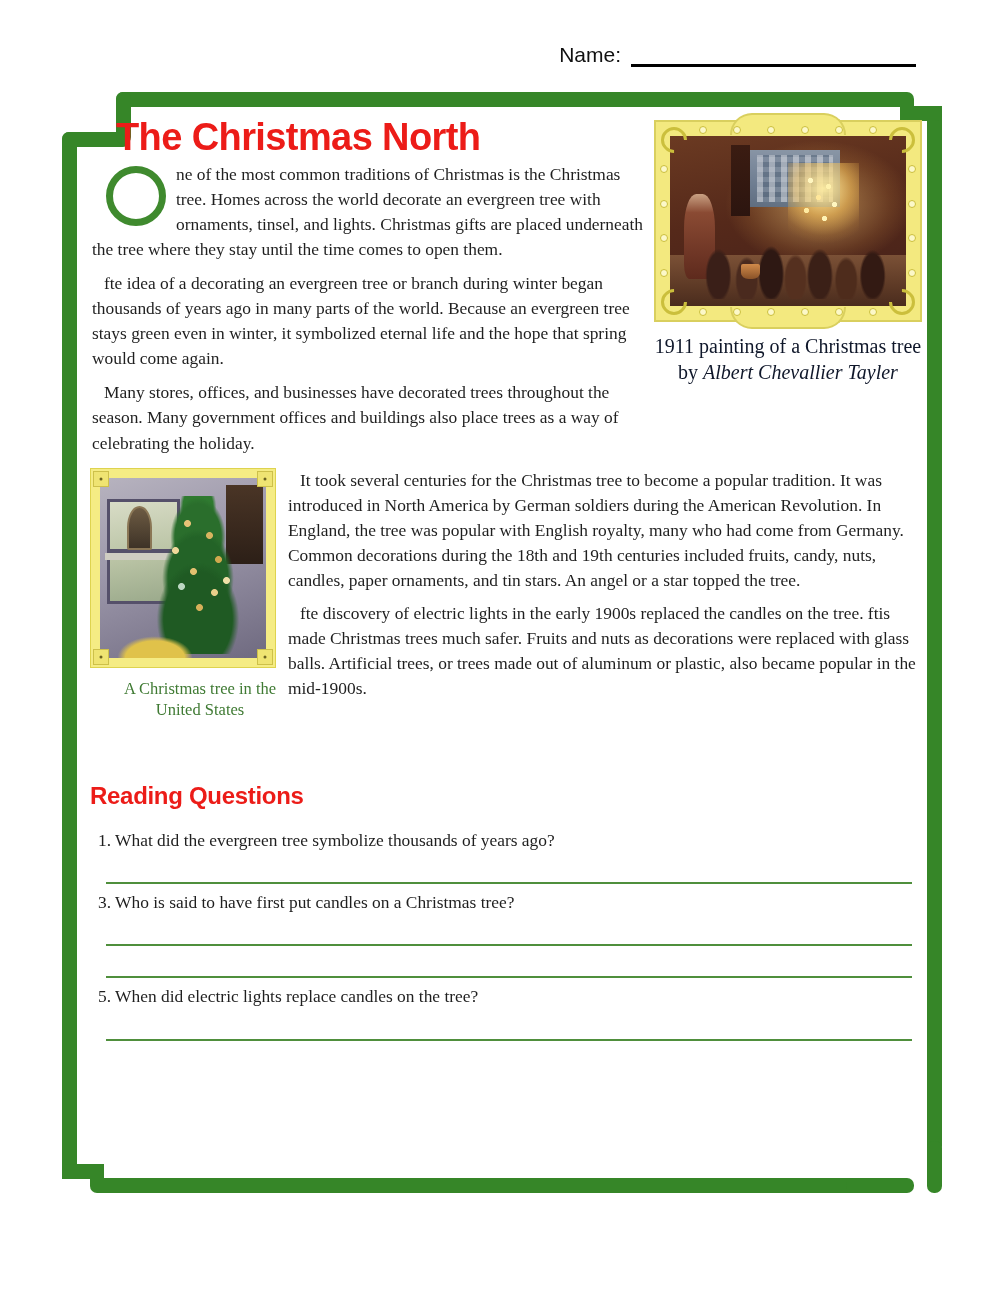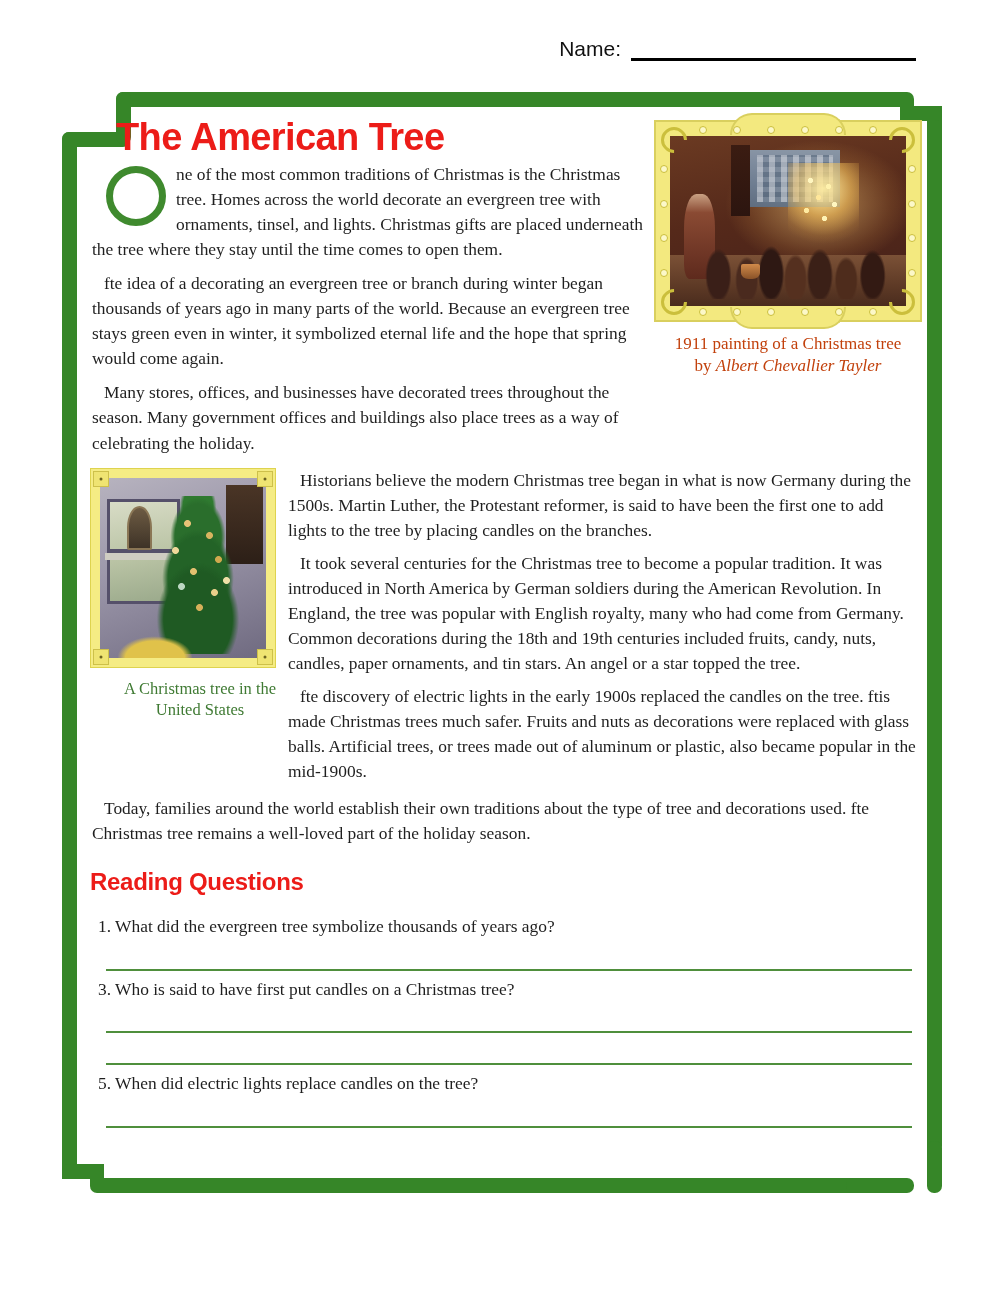--- a/index.html
+++ b/index.html
@@ -13,21 +13,21 @@
     height: 1291px;
     position: relative;
     font-family: "Liberation Serif", "DejaVu Serif", serif;
     color: #1a1a1a;
     overflow: hidden;
   }
 
   
   .name-row {
     position: absolute;
-    left: 0; top: 38px;
+    left: 0; top: 44px;
     width: 916px;
     display: flex;
     justify-content: flex-end;
     align-items: flex-end;
     gap: 10px;
   }
   .name-label {
     font-family: "Liberation Sans", "DejaVu Sans", sans-serif;
     font-size: 21px;
     color: #111;
@@ -240,23 +240,23 @@
   .pc-basket {
     position: absolute;
     left: 30%; bottom: 16%;
     width: 8%; height: 9%;
     background: linear-gradient(180deg, #d08a4a, #8a5228);
     border-radius: 2px 2px 40% 40%;
   }
 
   .painting-caption {
     margin-top: 11px;
-    font-size: 17px;
+    font-size: 20px;
     line-height: 1.32;
-    color: #c2410c;
+    color: #0f172a;
   }
   .painting-caption em { font-style: italic; }
 
   
   .body-text {
     font-size: 17.4px;
     line-height: 1.44;
     color: #1f1f1f;
     text-align: left;
   }
@@ -512,21 +512,21 @@
         <div class="pc-basket"></div>
       </div>
     </div>
     <div class="painting-caption">
       <span>1911 painting of a Christmas tree</span><br>
       <span>by</span>
       <em>Albert Chevallier Tayler</em>
     </div>
   </div>
 
-  <h1 class="title">The American Tree</h1>
+  <h1 class="title">The Christmas North</h1>
 
   <div class="intro body-text">
     <p class="dropcap-para">
       <span class="dropcap"></span><span>ne of the most common traditions of Christmas is the Christmas tree. Homes across the world decorate an evergreen tree with ornaments, tinsel, and lights. Christmas gifts are placed underneath the tree where they stay until the time comes to open them.</span>
     </p>
     <p class="indent">fte idea of a decorating an evergreen tree or branch during winter began thousands of years ago in many parts of the world. Because an evergreen tree stays green even in winter, it symbolized eternal life and the hope that spring would come again.</p>
     <p class="indent">Many stores, offices, and businesses have decorated trees throughout the season. Many government offices and buildings also place trees as a way of celebrating the holiday.</p>
   </div>
 
   <div class="mid">
@@ -546,29 +546,25 @@
           <div class="ph-skirt"></div>
         </div>
       </div>
       <div class="photo-caption">
         <span>A Christmas tree in the</span><br>
         <span>United States</span>
       </div>
     </div>
 
     <div class="mid-text body-text">
-      <p>Historians believe the modern Christmas tree began in what is now Germany during the 1500s. Martin Luther, the Protestant reformer, is said to have been the first one to add lights to the tree by placing candles on the branches.</p>
       <p>It took several centuries for the Christmas tree to become a popular tradition. It was introduced in North America by German soldiers during the American Revolution. In England, the tree was popular with English royalty, many who had come from Germany. Common decorations during the 18th and 19th centuries included fruits, candy, nuts, candles, paper ornaments, and tin stars. An angel or a star topped the tree.</p>
       <p>fte discovery of electric lights in the early 1900s replaced the candles on the tree. ftis made Christmas trees much safer. Fruits and nuts as decorations were replaced with glass balls. Artificial trees, or trees made out of aluminum or plastic, also became popular in the mid-1900s.</p>
     </div>
   </div>
 
-  <div class="closing body-text">
-    <p>Today, families around the world establish their own traditions about the type of tree and decorations used. fte Christmas tree remains a well-loved part of the holiday season.</p>
-  </div>
 
   <h2 class="rq-heading">Reading Questions</h2>
   <div class="questions">
     <div class="q-item">
       <div class="q-text">1. What did the evergreen tree symbolize thousands of years ago?</div>
       <div class="q-line"></div>
     </div>
     <div class="q-item">
       <div class="q-text">3. Who is said to have first put candles on a Christmas tree?</div>
       <div class="q-line"></div>

